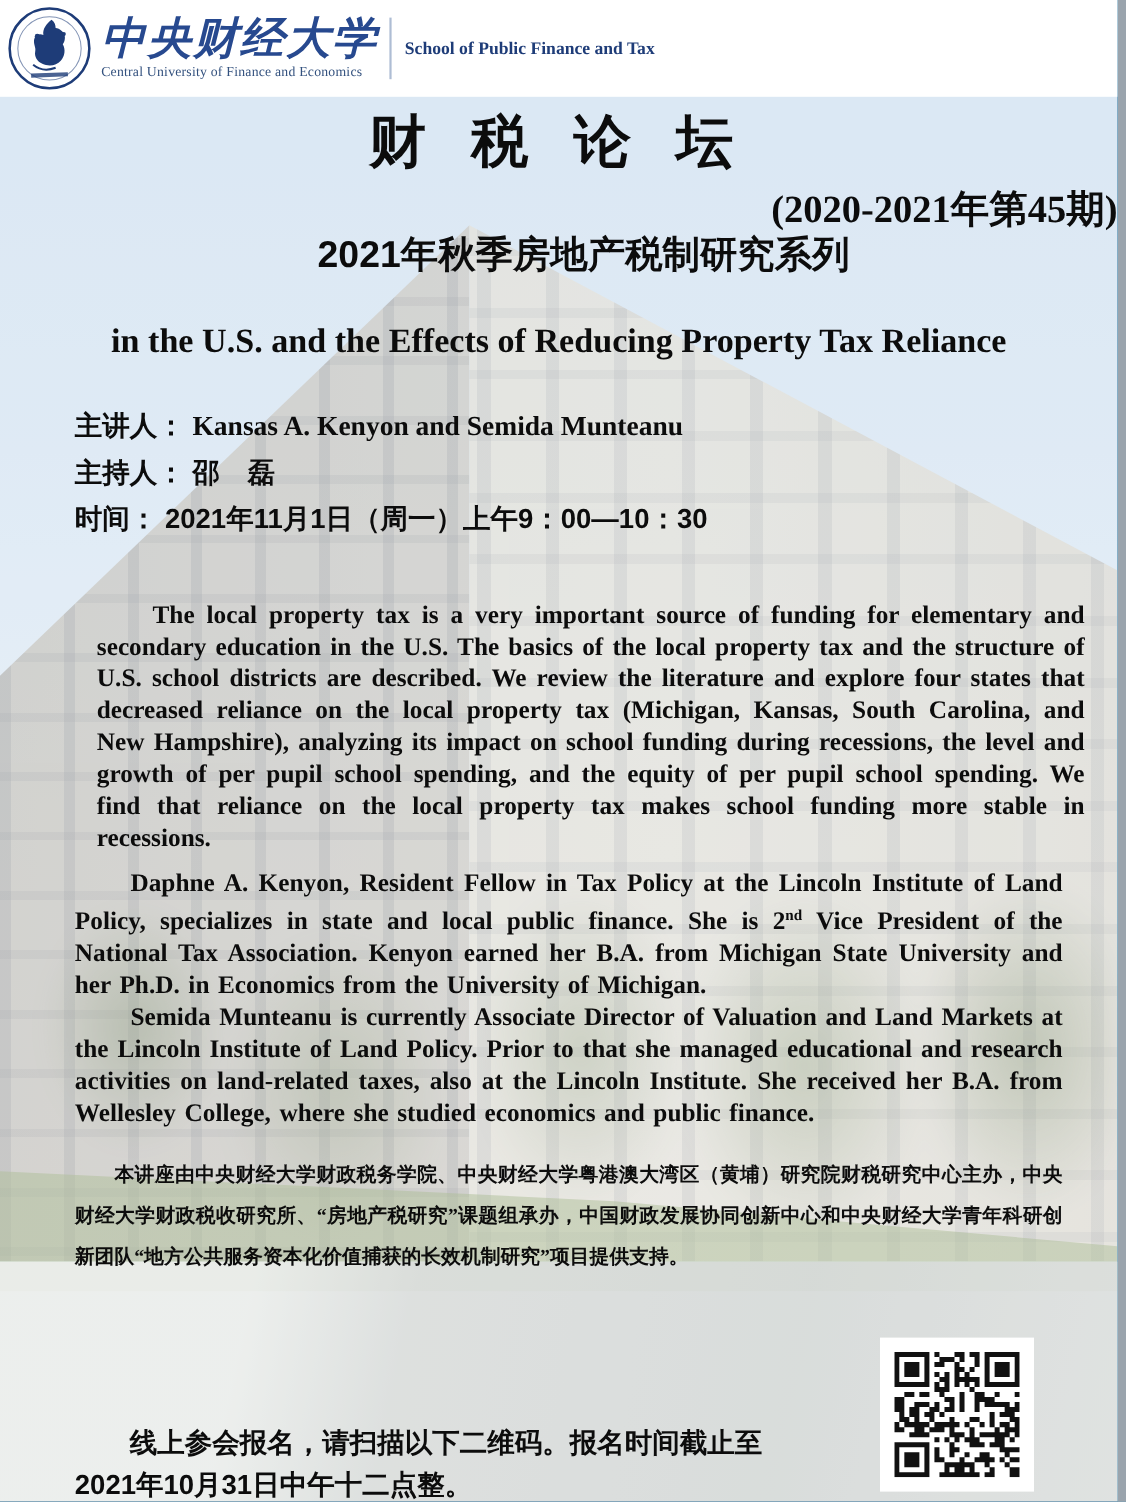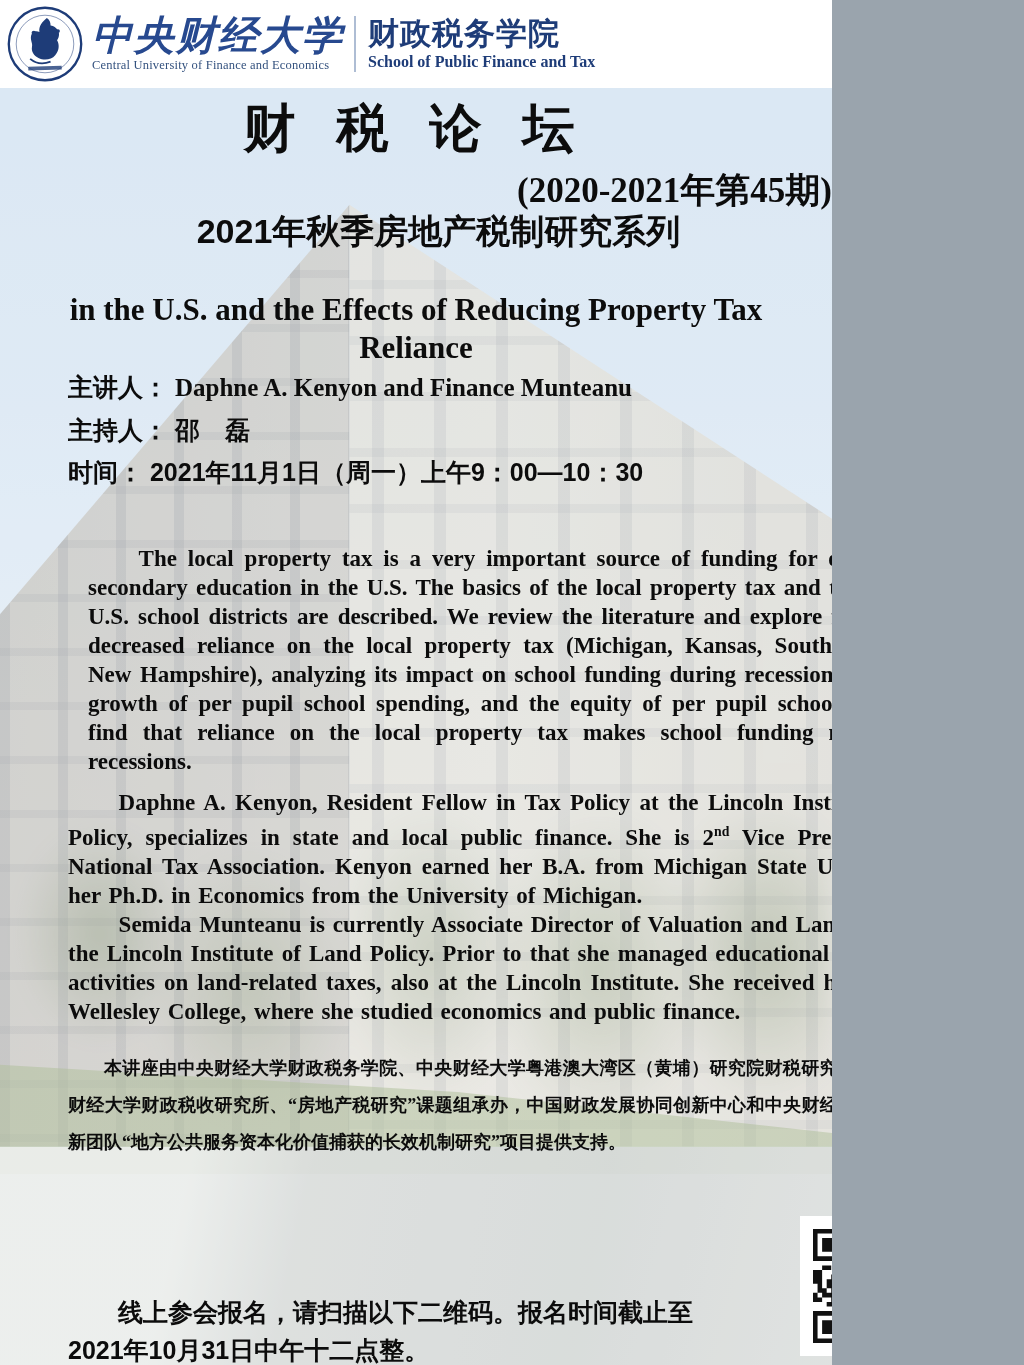--- a/index.html
+++ b/index.html
@@ -1,17 +1,17 @@
 <!DOCTYPE html>
 <html><head>
 <meta charset="utf-8">
 <style>
   html,body{margin:0;padding:0;background:#9aa4ad;}
   .page{
-    position:relative;width:832px;height:1365px;overflow:hidden;
+    position:relative;width:1016px;height:1365px;overflow:hidden;
     background:#0369a1;
     font-family:"Liberation Serif","DejaVu Serif",serif;
     color:#101010;
   }
   
   .bg{position:absolute;inset:0;}
   .bg-sky{background:linear-gradient(180deg,#c6dbee 0%,#cfe0f0 30%,#dde9f4 60%,#e6eef5 100%);}
   .bg-face-left{
     clip-path:polygon(0 45%,42% 15%,42% 84%,0 84%);
     background:
@@ -155,37 +155,36 @@
       <circle cx="56" cy="28" r="2" fill="#1e3c78"></circle>
       <path fill="none" stroke="#1e3c78" stroke-width="2" d="M26 58c6 5 14 6 22 3"></path>
       <path fill="#1e3c78" opacity=".8" d="M24 66h36v4H24z" transform="rotate(-2 42 68)"></path>
     </svg>
     <div class="logo-block">
       <div class="univ-cn">中央财经大学</div>
       <div class="univ-en">Central University of Finance and Economics</div>
     </div>
     <div class="header-divider"></div>
     <div class="school-block">
-      <div class="school-cn">财政税务学院</div>
       <div class="school-en">School of Public Finance and Tax</div>
     </div>
   </div>
 
   <div class="abs title-cn">财 税 论 坛</div>
   <div class="abs series-no">(2020-2021年第45期)</div>
   <div class="abs series-name">2021年秋季房地产税制研究系列</div>
   <div class="abs title-en">
     <br>
     <span>in the U.S. and the Effects of Reducing Property Tax Reliance</span>
   </div>
 
   <div class="abs info-block">
     <div>
       <span class="lbl">主讲人：</span>
-      <span class="val">Daphne A. Kenyon and Finance Munteanu</span>
+      <span class="val">Kansas A. Kenyon and Semida Munteanu</span>
     </div>
     <div>
       <span class="lbl">主持人：</span>
       <span>邵　磊</span>
     </div>
     <div>
       <span class="lbl">时间：</span>
       <span>2021年11月1日（周一）上午9：00—10：30</span>
     </div>
   </div>

